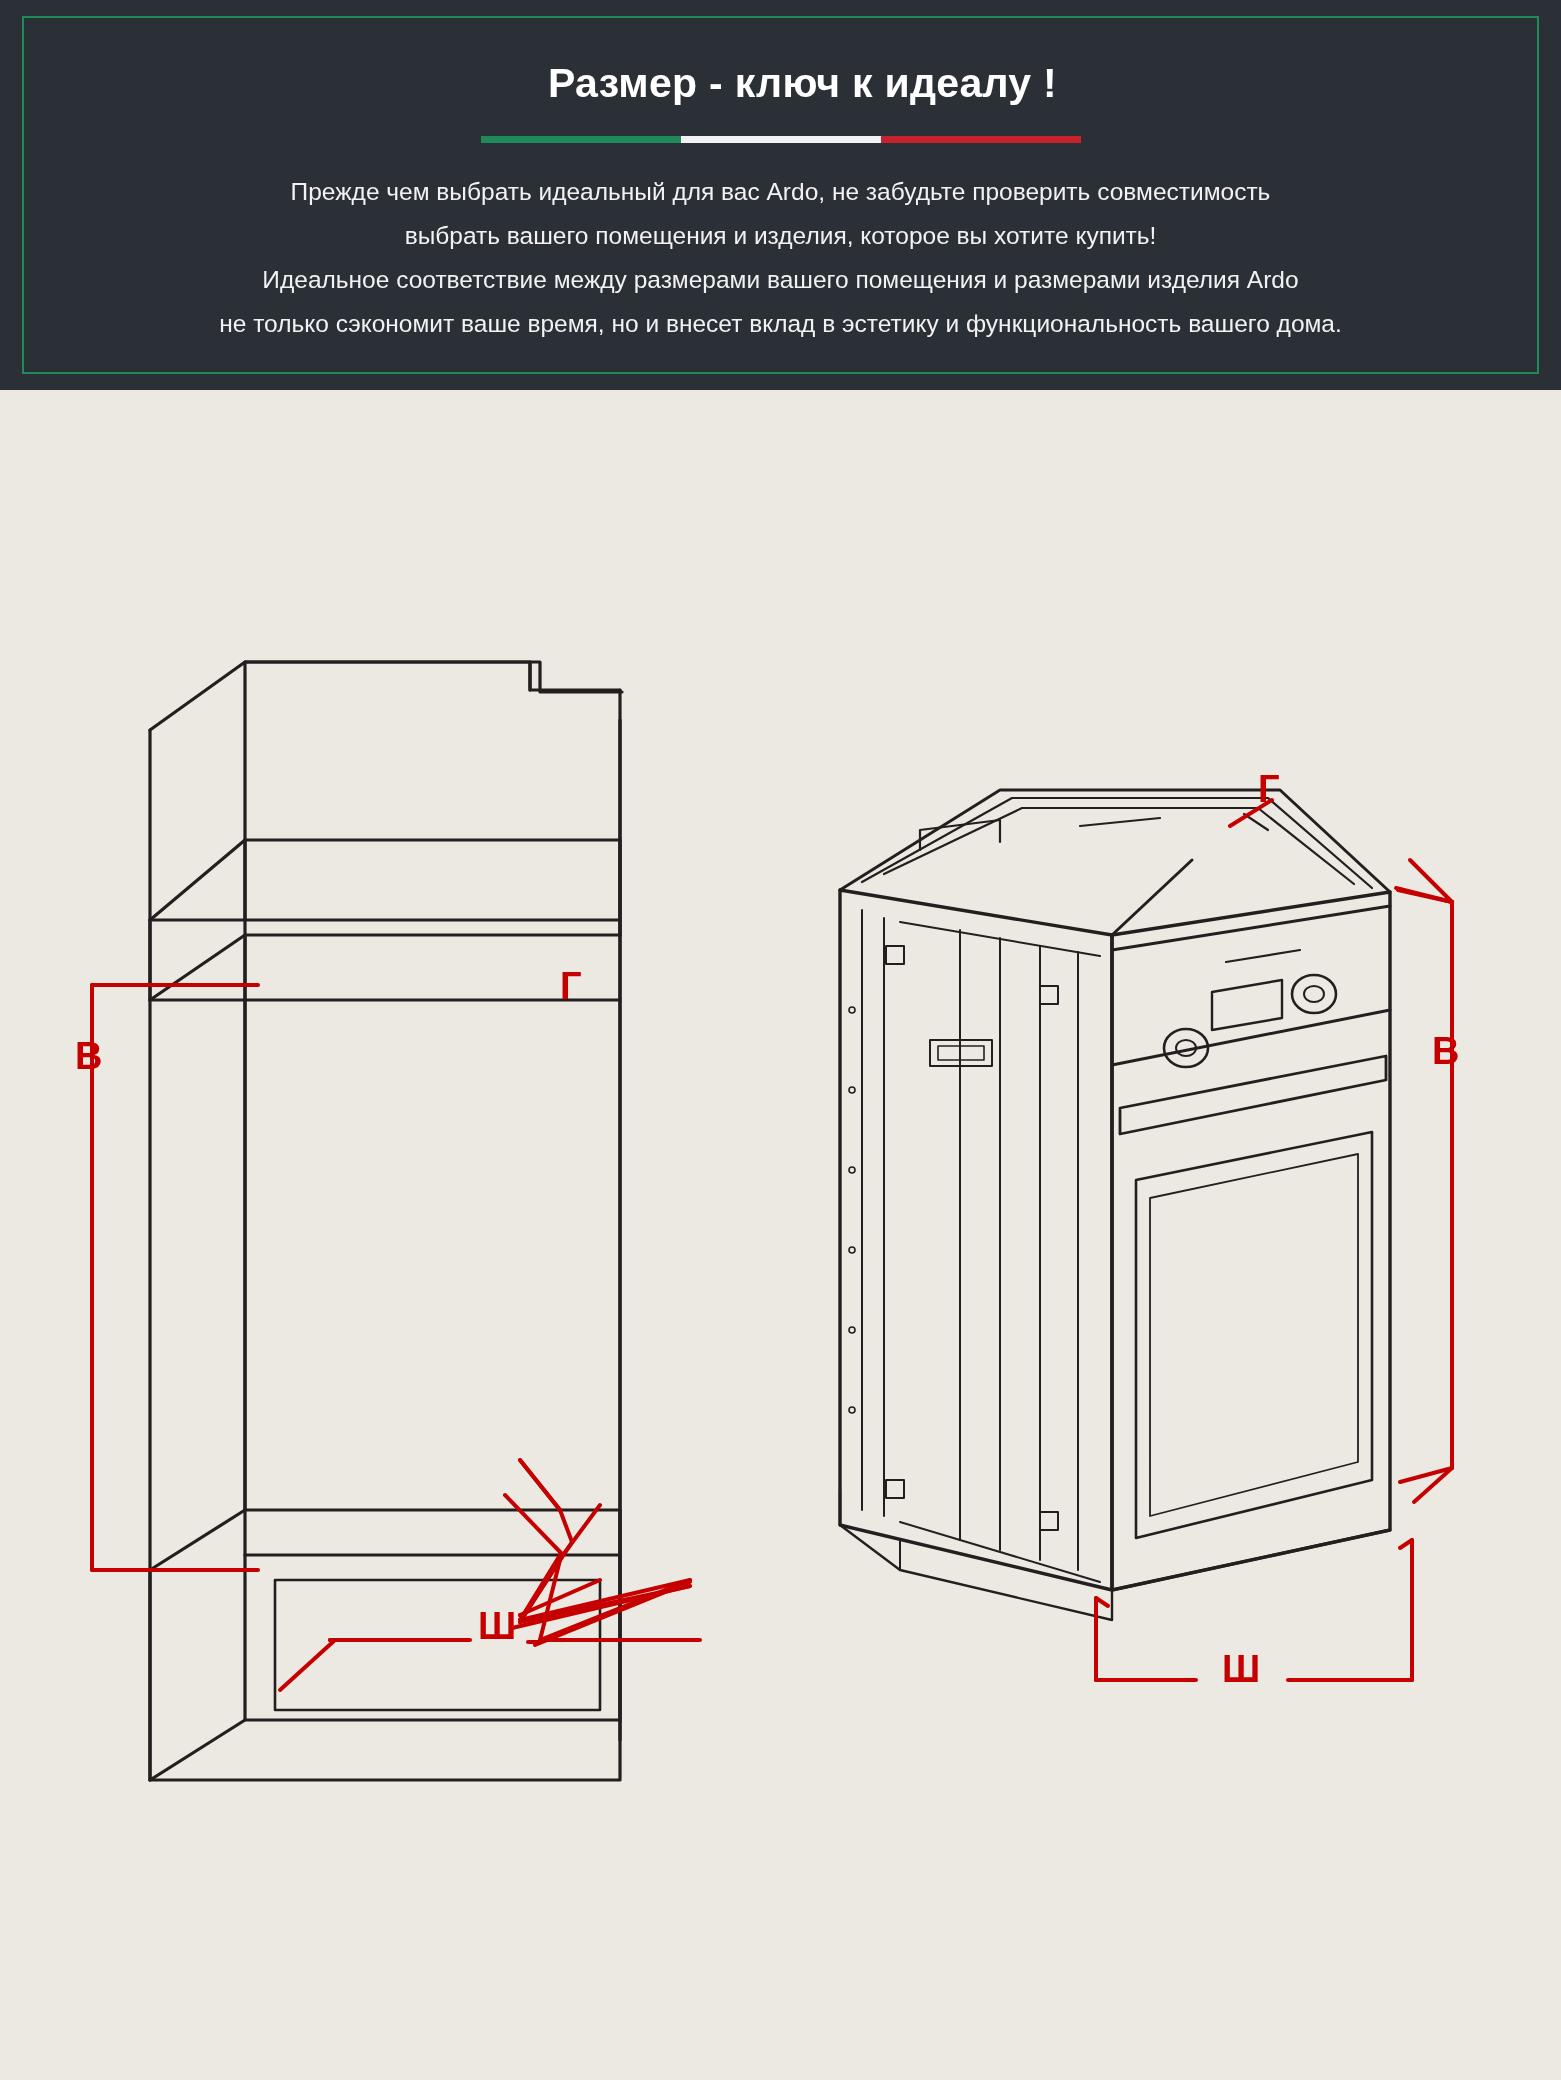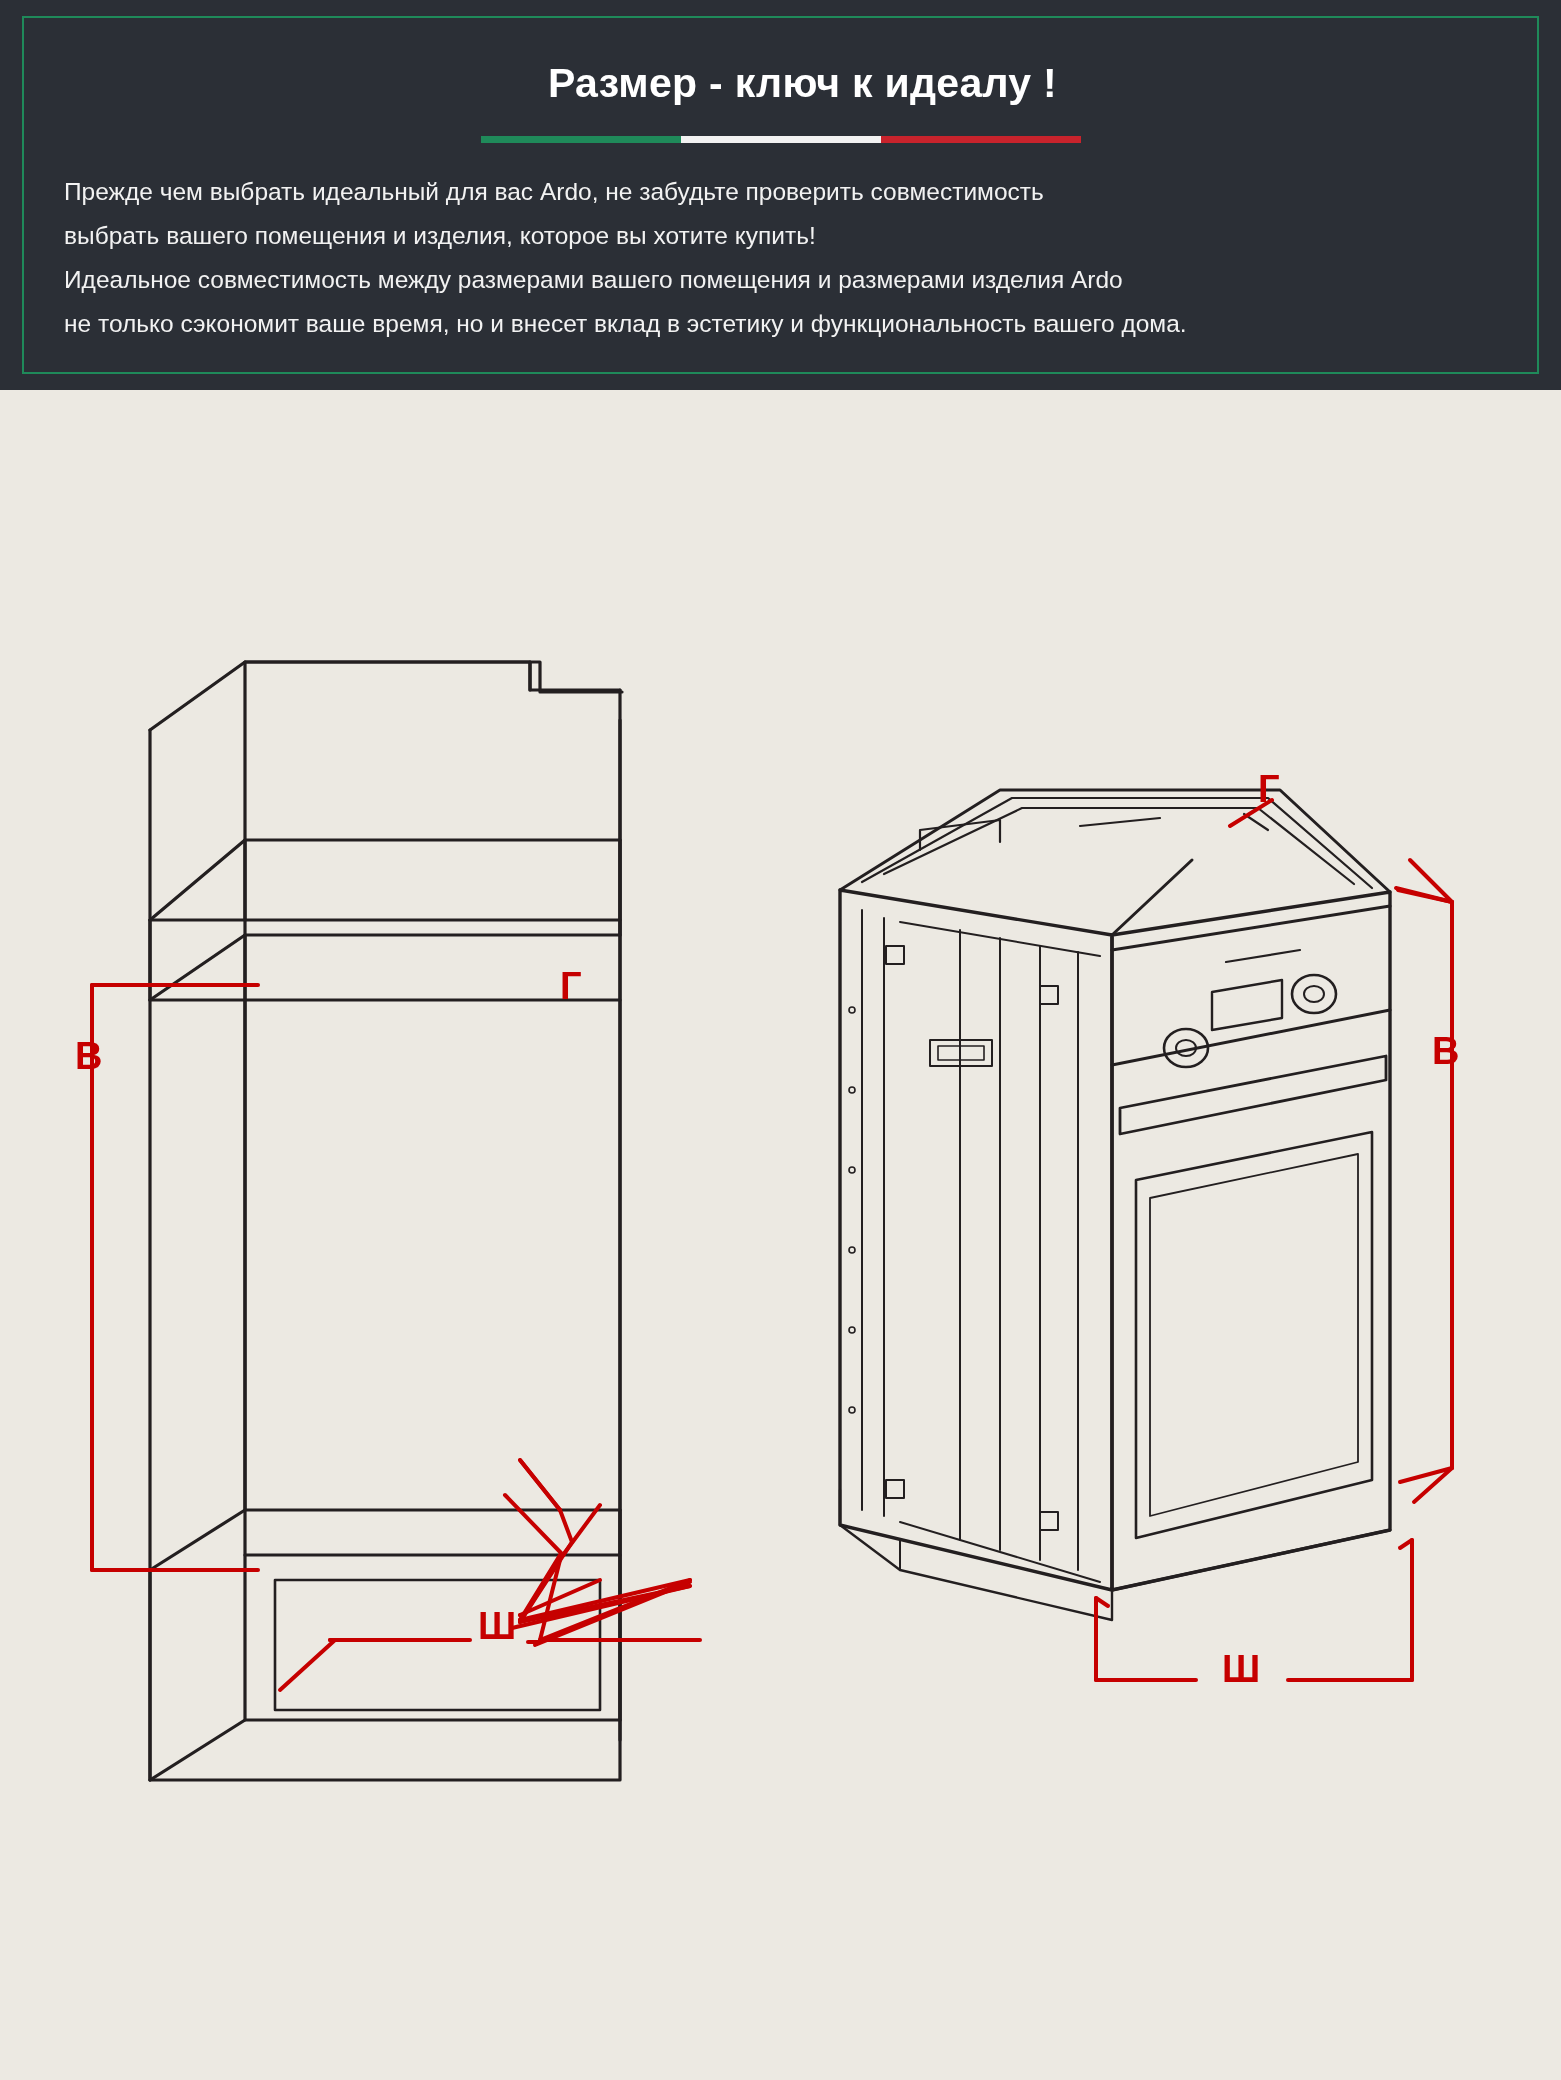--- a/index.html
+++ b/index.html
@@ -59,20 +59,21 @@
   .flag-rule > div { height: 100%; flex: 1 1 33.33%; }
   .flag-g { background: #1f8a5a; }
   .flag-w { background: #f2f2f2; }
   .flag-r { background: #c8232c; }
 
   .banner-para {
     position: absolute;
     left: 40px;
     right: 40px;
     top: 152px;
+    text-align: center;
     color: #f2f2f2;
     font-size: 24.5px;
     line-height: 44px;
   }
   .banner-para .line { display: block; white-space: nowrap; }
 
   
   .diagram {
     position: absolute;
     left: 0;
@@ -98,21 +99,21 @@
   <div class="banner-inner">
     <div class="banner-title">Размер - ключ к идеалу !</div>
     <div class="flag-rule">
       <div class="flag-g"></div>
       <div class="flag-w"></div>
       <div class="flag-r"></div>
     </div>
     <div class="banner-para">
       <span class="line">Прежде чем выбрать идеальный для вас Ardo, не забудьте проверить совместимость</span>
       <span class="line">выбрать вашего помещения и изделия, которое вы хотите купить!</span>
-      <span class="line">Идеальное совместимость между размерами вашего помещения и размерами изделия Ardo</span>
+      <span class="line">Идеальное соответствие между размерами вашего помещения и размерами изделия Ardo</span>
       <span class="line">не только сэкономит ваше время, но и внесет вклад в эстетику и функциональность вашего дома.</span>
     </div>
   </div>
 </div>
 
 <div class="diagram">
 
   <svg class="art" width="1561" height="1690" viewBox="0 0 1561 1690" xmlns="http://www.w3.org/2000/svg">
 
     <g fill="none" stroke="#231f20" stroke-width="3.2" stroke-linejoin="round" stroke-linecap="round">

